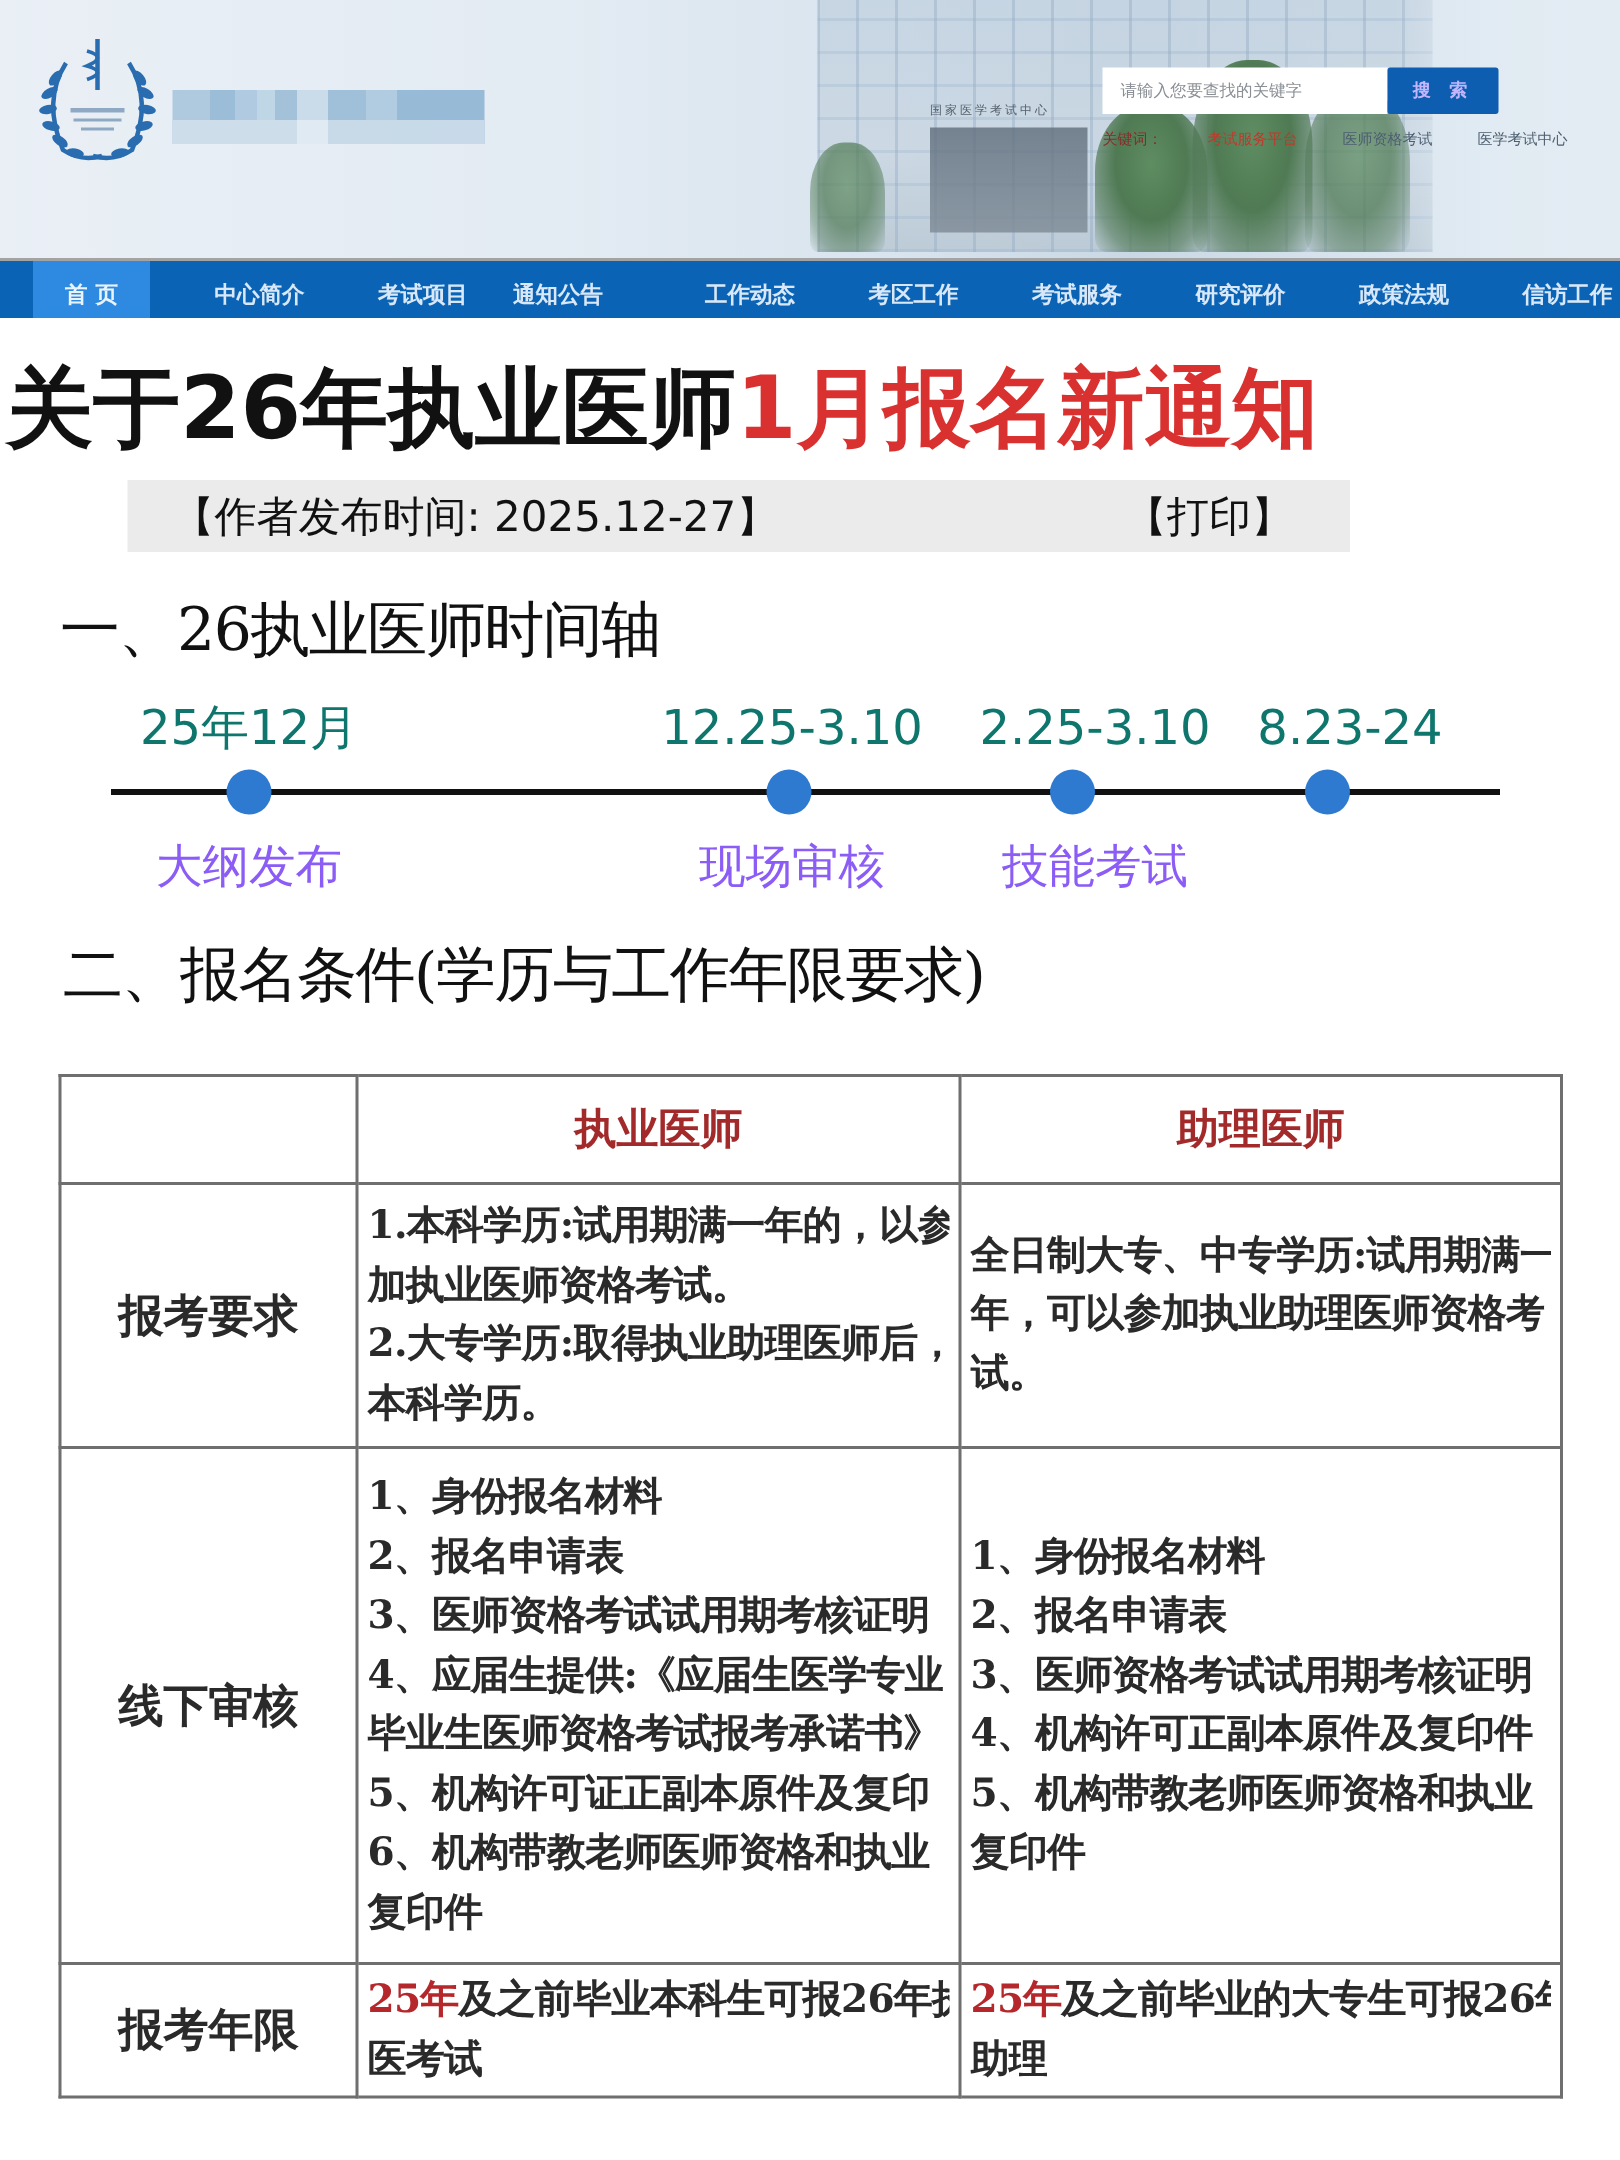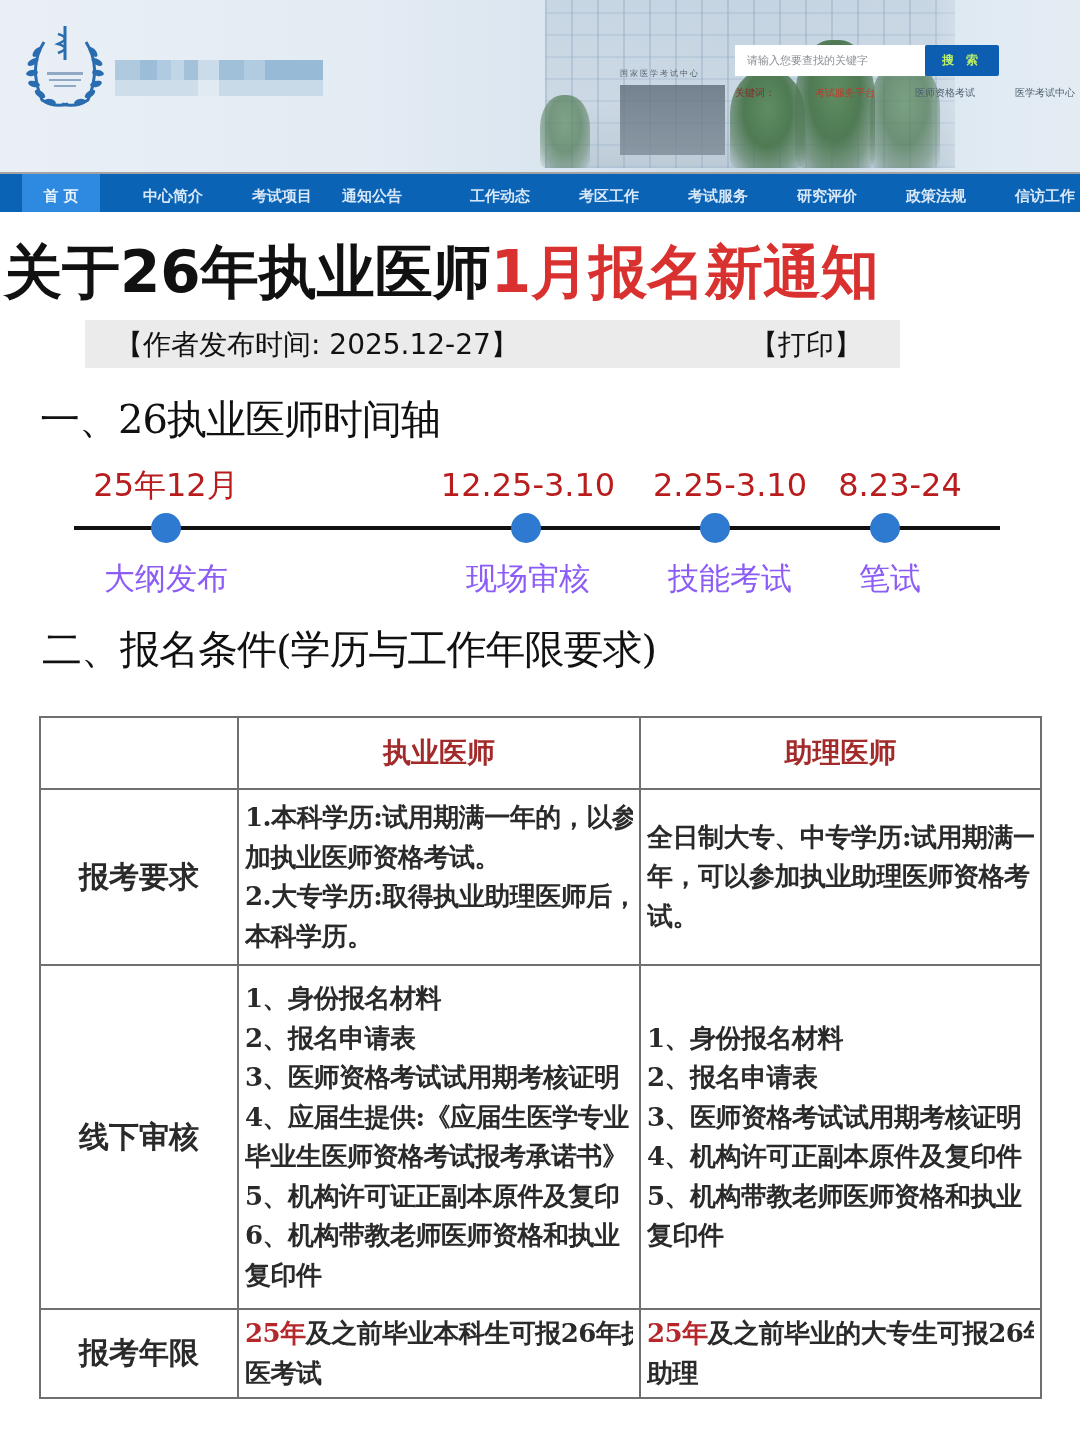--- a/index.html
+++ b/index.html
@@ -60,27 +60,27 @@
   }
 
   .search-box {
     position: absolute; left: 735px; top: 45px; width: 190px; height: 31px;
     background: #ffffff; border: none; outline: none;
     font-family: "DejaVu Sans", sans-serif; font-size: 11px; color: #8a8f95;
     padding-left: 12px; line-height: 31px;
   }
   .search-button {
     position: absolute; left: 925px; top: 45px; width: 74px; height: 31px;
-    background: #0d5eb0; color: #bef264; border: none; border-radius: 2px;
+    background: #0d5eb0; color: #c4b5fd; border: none; border-radius: 2px;
     font-size: 12px; font-weight: bold; letter-spacing: 4px; line-height: 31px; text-align: center;
     cursor: pointer;
   }
   .hotwords {
     position: absolute; left: 735px; top: 86px; height: 16px; width: 345px;
-    display: flex; gap: 40px; font-size: 10px; color: #4d5e70; white-space: nowrap;
+    display: flex; gap: 30px; font-size: 10px; color: #4d5e70; white-space: nowrap;
   }
   .hotwords .hw-label { color: #8a2a2a; }
   .hotwords .hw-red { color: #c0392b; }
 
   
   .navbar {
     position: absolute; left: 0; top: 172px; width: 1080px; height: 40px;
     background: #0a63b5; border-top: 2px solid #a3a3a3;
   }
   .nav-item {
@@ -117,21 +117,21 @@
   }
   .section-1 { top: 392px; }
   .section-2 { top: 622px; left: 42px; }
 
   
   .timeline { position: absolute; left: 0; top: 455px; width: 1080px; height: 150px; }
   .tl-line {
     position: absolute; left: 74px; top: 71px; width: 926px; height: 4px; background: #111;
   }
   .tl-node { position: absolute; top: 0; width: 180px; margin-left: -90px; text-align: center; }
-  .tl-date { font-size: 32px; color: #b91c1c; line-height: 60px; height: 60px; white-space: nowrap; }
+  .tl-date { font-size: 32px; color: #0f766e; line-height: 60px; height: 60px; white-space: nowrap; }
   .tl-dot {
     width: 30px; height: 30px; border-radius: 50%; background: #2e7ad1;
     margin: -2px auto 0; position: relative; top: 0;
   }
   .tl-label { font-size: 31px; color: #8b5cf6; line-height: 40px; margin-top: 15px; white-space: nowrap; }
 
   
   .req-table {
     position: absolute; left: 39px; top: 716px; width: 1001px;
     border-collapse: collapse; table-layout: fixed;
@@ -252,21 +252,20 @@
     <div class="tl-label">现场审核</div>
   </div>
   <div class="tl-node" style="left:730px">
     <div class="tl-date">2.25-3.10</div>
     <div class="tl-dot" style="margin-left:60px"></div>
     <div class="tl-label">技能考试</div>
   </div>
   <div class="tl-node" style="left:900px">
     <div class="tl-date">8.23-24</div>
     <div class="tl-dot" style="margin-left:60px"></div>
-    <div class="tl-label" style="margin-left:-20px">笔试</div>
   </div>
 </div>
 
 <div class="section-h section-2">二、报名条件(学历与工作年限要求)</div>
 
 <table class="req-table">
   <colgroup>
       <col class="c0">
       <col class="c1">
       <col class="c2">

